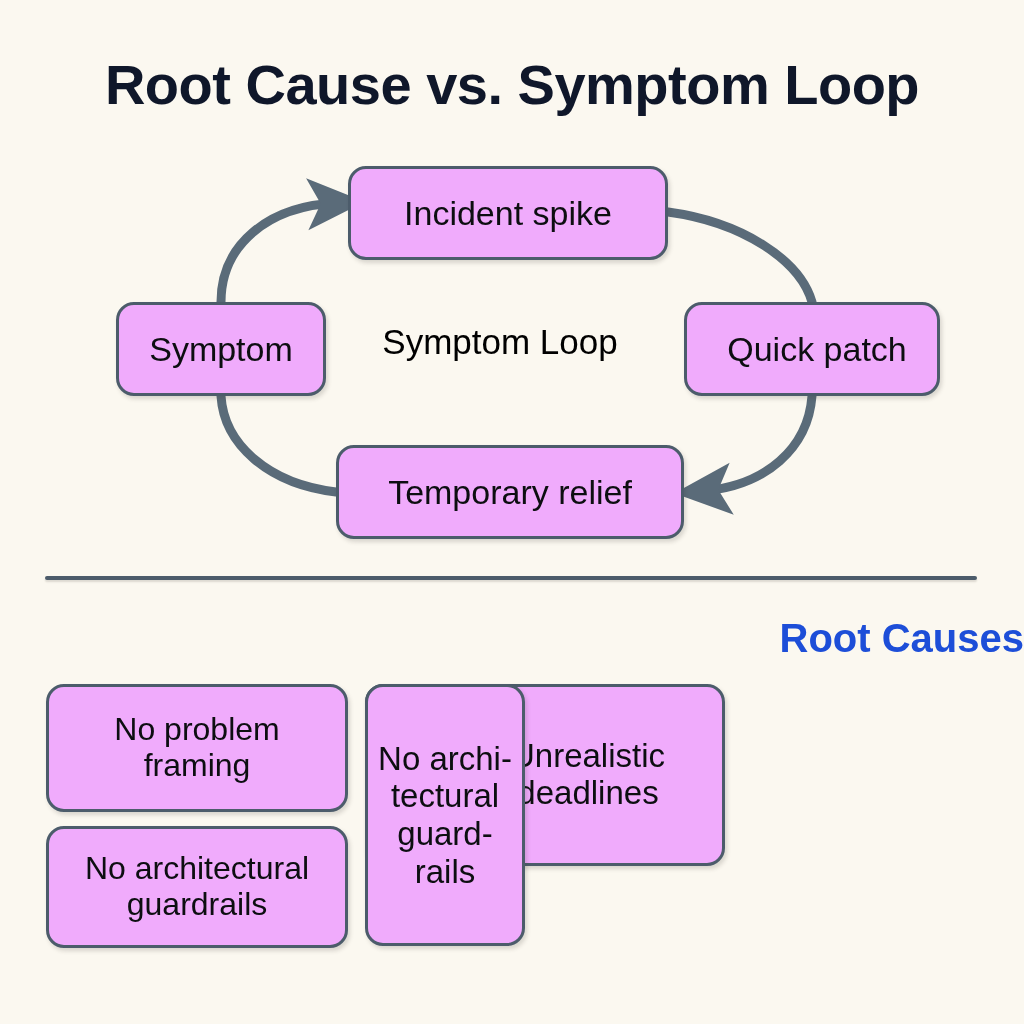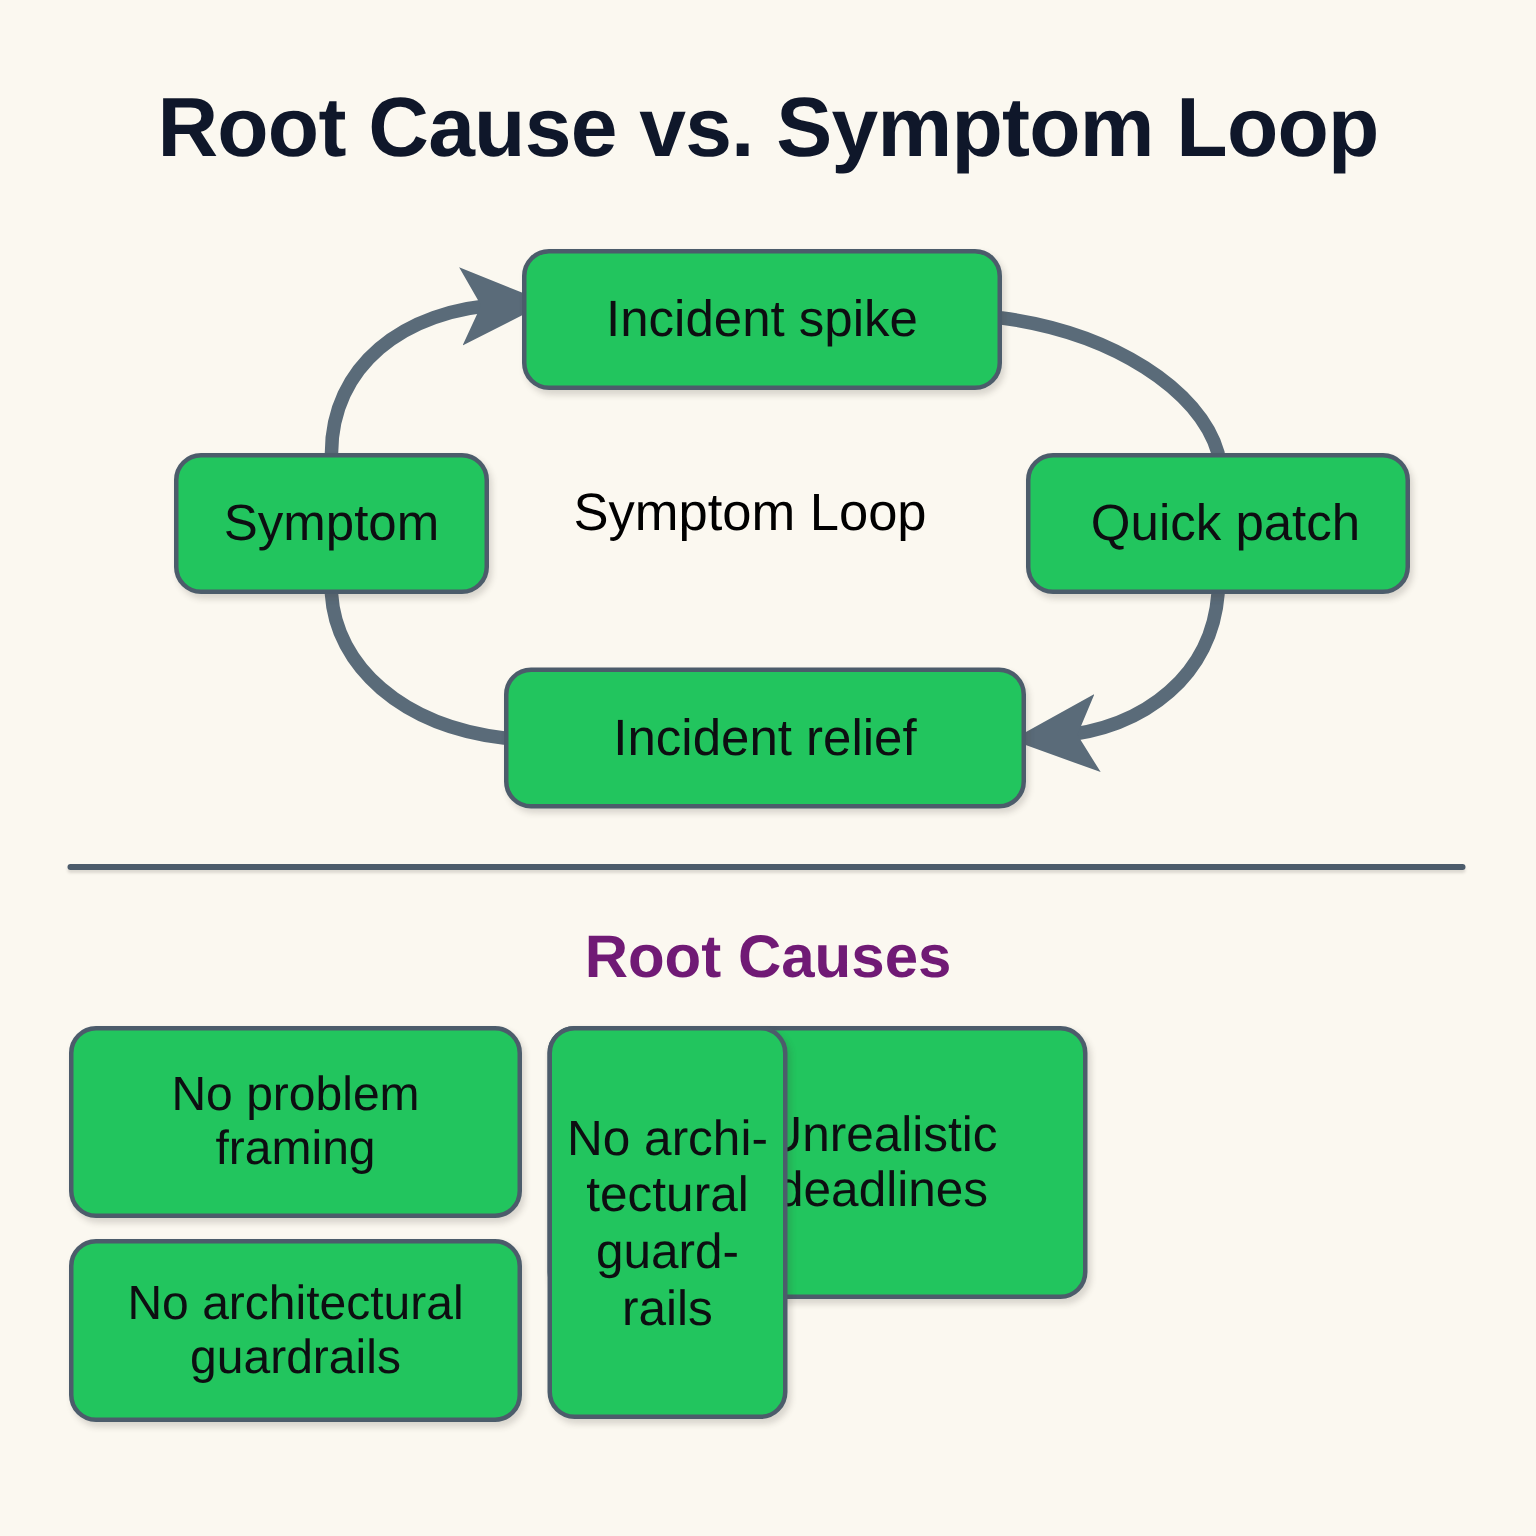--- a/index.html
+++ b/index.html
@@ -45,21 +45,21 @@
     top: 0;
     width: 1024px;
     height: 580px;
     pointer-events: none;
   }
 
   
   .node {
     position: absolute;
     box-sizing: border-box;
-    background: #22c55e;
+    background: #f0abfc;
     border: 3px solid #4c5c6b;
     border-radius: 18px;
     display: flex;
     align-items: center;
     justify-content: center;
     text-align: center;
     color: #0d0e11;
     font-size: 34px;
     line-height: 1.12;
     padding: 6px 14px;
@@ -94,24 +94,24 @@
     border-radius: 2px;
     box-shadow: 0 2px 2px rgba(60,58,50,0.16);
   }
 
   
   .section-title {
     position: absolute;
     left: 0;
     top: 616px;
     width: 1024px;
-    text-align: center;
+    text-align: right;
     font-size: 40px;
     font-weight: 700;
-    color: #701a75;
+    color: #1d4ed8;
   }
 
   #cause-no-problem-framing {
     left: 46px; top: 684px; width: 302px; height: 128px;
     font-size: 32px;
   }
   #cause-no-arch-guardrails-left {
     left: 46px; top: 826px; width: 302px; height: 122px;
     font-size: 32px;
   }
@@ -165,21 +165,21 @@
 
   <div class="node" id="node-incident-spike">
     <span class="node-label">Incident spike</span>
   </div>
 
   <div class="node" id="node-quick-patch">
     <span class="node-label">Quick patch</span>
   </div>
 
   <div class="node" id="node-temporary-relief">
-    <span class="node-label">Incident relief</span>
+    <span class="node-label">Temporary relief</span>
   </div>
 
   <div class="node" id="node-hotfix">
     <span class="node-label">Symptom</span>
   </div>
 
   <div class="loop-center-label">Symptom Loop</div>
 
   <div class="divider"></div>
 

